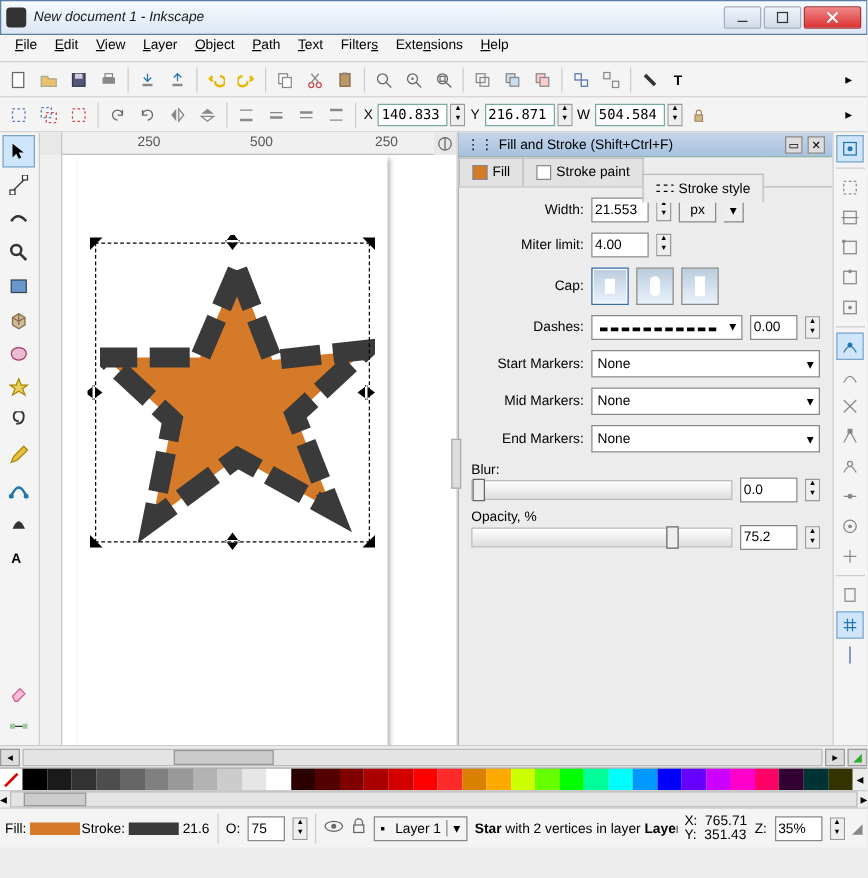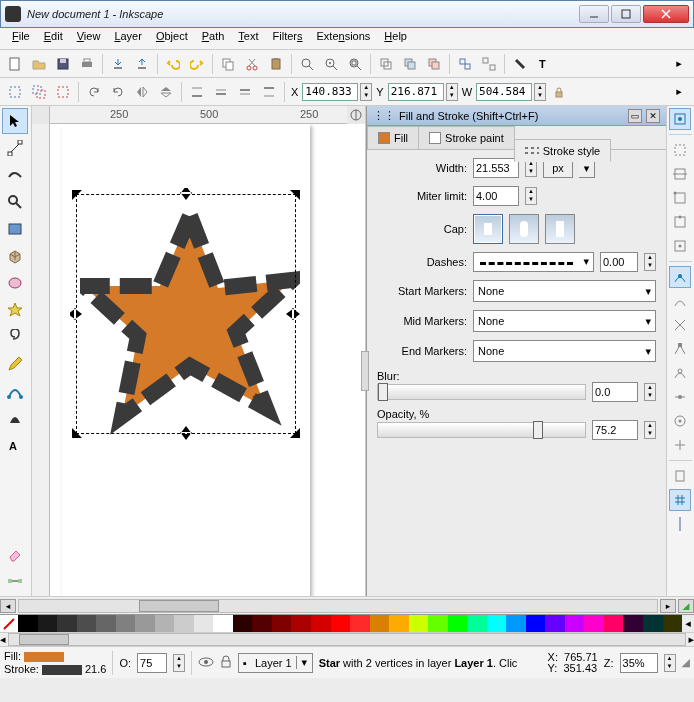--- a/index.html
+++ b/index.html
@@ -86,21 +86,21 @@
 
 .palette{height:18px;display:flex;border-top:1px solid #999;}
 .palette .nosw{width:18px;background:#fff;display:flex;align-items:center;justify-content:center;}
 .palette .sw{flex:1;}
 
 .pscroll{height:14px;display:flex;background:#eee;border-top:1px solid #ccc;}
 .pscroll .bar{flex:1;background:#e4e4e4;border:1px solid #bbb;position:relative;margin:0 2px;}
 .pscroll .th{position:absolute;left:10px;width:50px;top:0;bottom:0;background:#ccc;border:1px solid #999;}
 
 .status{height:32px;background:#f4f4f4;border-top:1px solid #ccc;display:flex;align-items:center;padding:0 4px;gap:6px;}
-.fillstroke{display:flex;flex-direction:column;font-size:10px;gap:1px;}
+.fillstroke{display:flex;flex-direction:row;font-size:10px;gap:1px;}
 .swatch{display:inline-block;width:40px;height:10px;vertical-align:middle;}
 .statussep{width:1px;height:24px;background:#ccc;}
 .layercombo{display:flex;align-items:center;border:1px solid #888;height:20px;}
 .layercombo span{padding:0 4px;}
 .layercombo .dd{width:16px;border-left:1px solid #888;text-align:center;cursor:pointer;}
 .statusdesc{flex:1;white-space:nowrap;overflow:hidden;}
 .coord{font-family:monospace;font-size:10px;line-height:11px;}
 </style>
 </head>
 <body>

